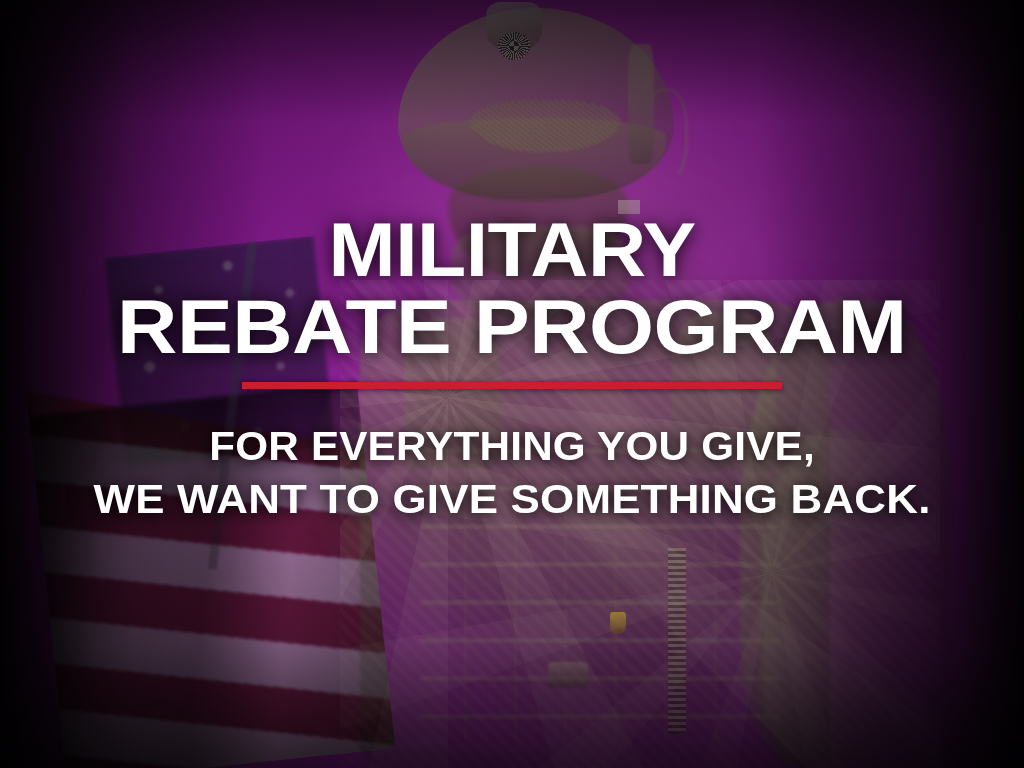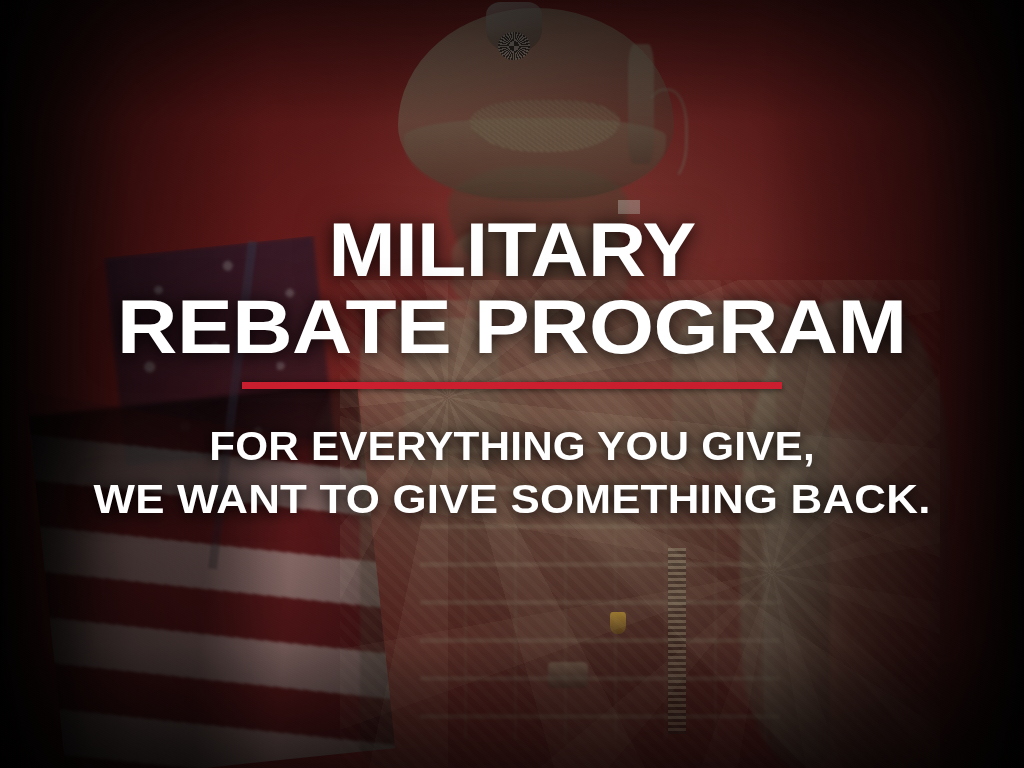--- a/index.html
+++ b/index.html
@@ -8,21 +8,21 @@
   html, body {
     width:1024px; height:768px;
     background:#000;
     font-family:"Liberation Sans", sans-serif;
     overflow:hidden;
   }
 
   #poster {
     position:relative;
     width:1024px; height:768px;
-    background:#7f1d1d;
+    background:#a21caf;
     overflow:hidden;
   }
 
   
   .photo { position:absolute; inset:0; overflow:hidden; }
 
   
   .ambient {
     position:absolute; inset:0;
     background:

